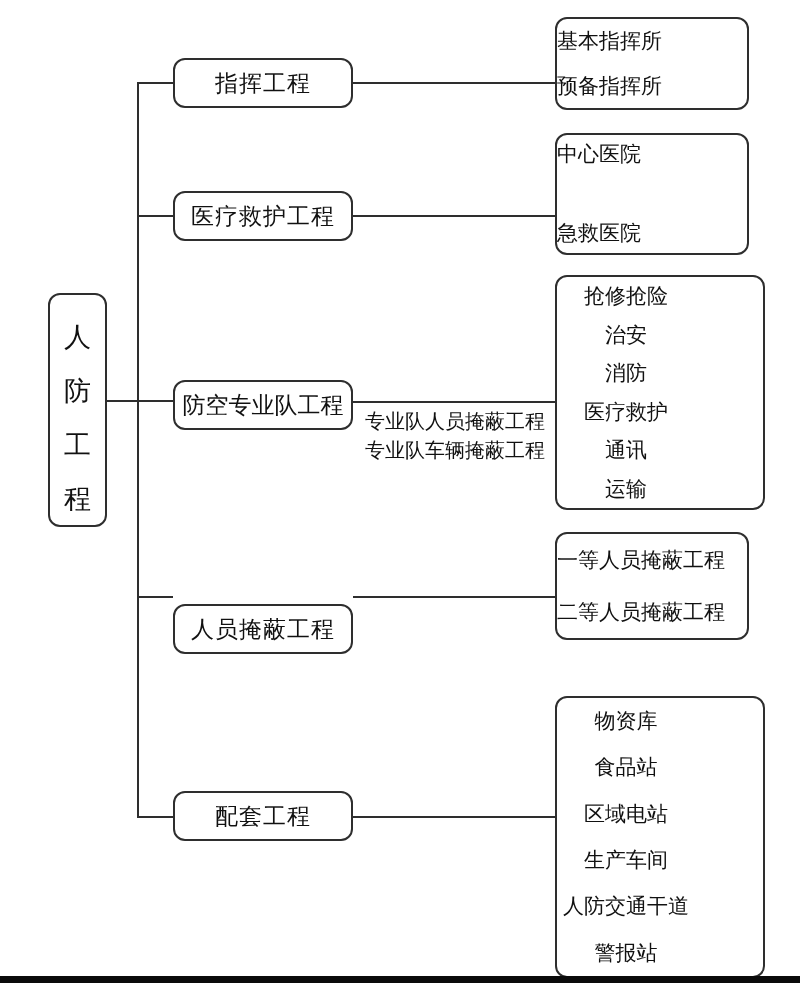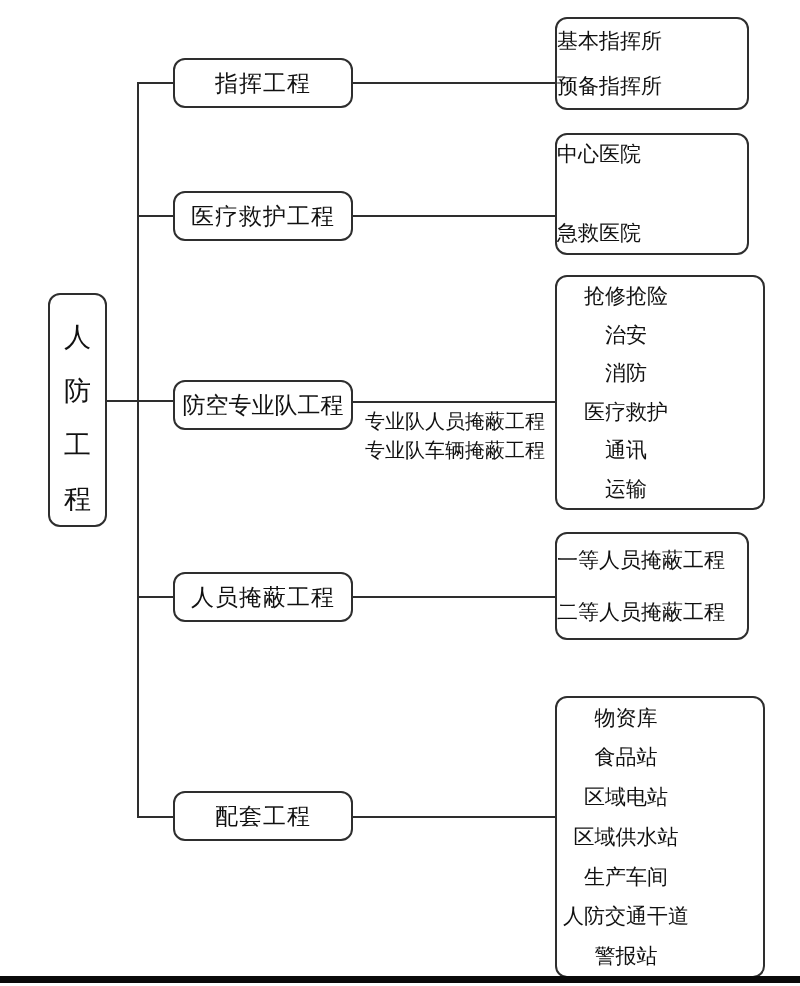--- a/index.html
+++ b/index.html
@@ -44,21 +44,21 @@
 
   
   .l2box {
     left: 173px; width: 176px; height: 46px;
     display: flex; align-items: center; justify-content: center;
     font-size: 23px; letter-spacing: 1px; white-space: nowrap; text-align: right;
   }
   .l2box.b1 { top: 58px; }
   .l2box.b2 { top: 191px; }
   .l2box.b3 { top: 380px; letter-spacing: 0; }
-  .l2box.b4 { top: 572px; }
+  .l2box.b4 { top: 604px; }
   .l2box.b5 { top: 791px; }
 
   
   .l3box {
     left: 555px; width: 206px;
     display: flex; flex-direction: column;
     justify-content: space-around;
     font-size: 21px; line-height: 1.15; white-space: nowrap;
   }
   .l3box.align-left  { width: 190px; }
@@ -156,21 +156,20 @@
 
   <div class="box l3box c4 align-left">
     <span class="item">一等人员掩蔽工程</span>
     <span class="item">二等人员掩蔽工程</span>
   </div>
 
   <div class="box l3box c5 align-center">
     <span class="item">物资库</span>
     <span class="item">食品站</span>
     <span class="item">区域电站</span>
-    <span class="item">区域供水站</span>
     <span class="item">生产车间</span>
     <span class="item">人防交通干道</span>
     <span class="item">警报站</span>
   </div>
 
   <div class="bottom-bar"></div>
 
 </div>
 
 </body></html>

